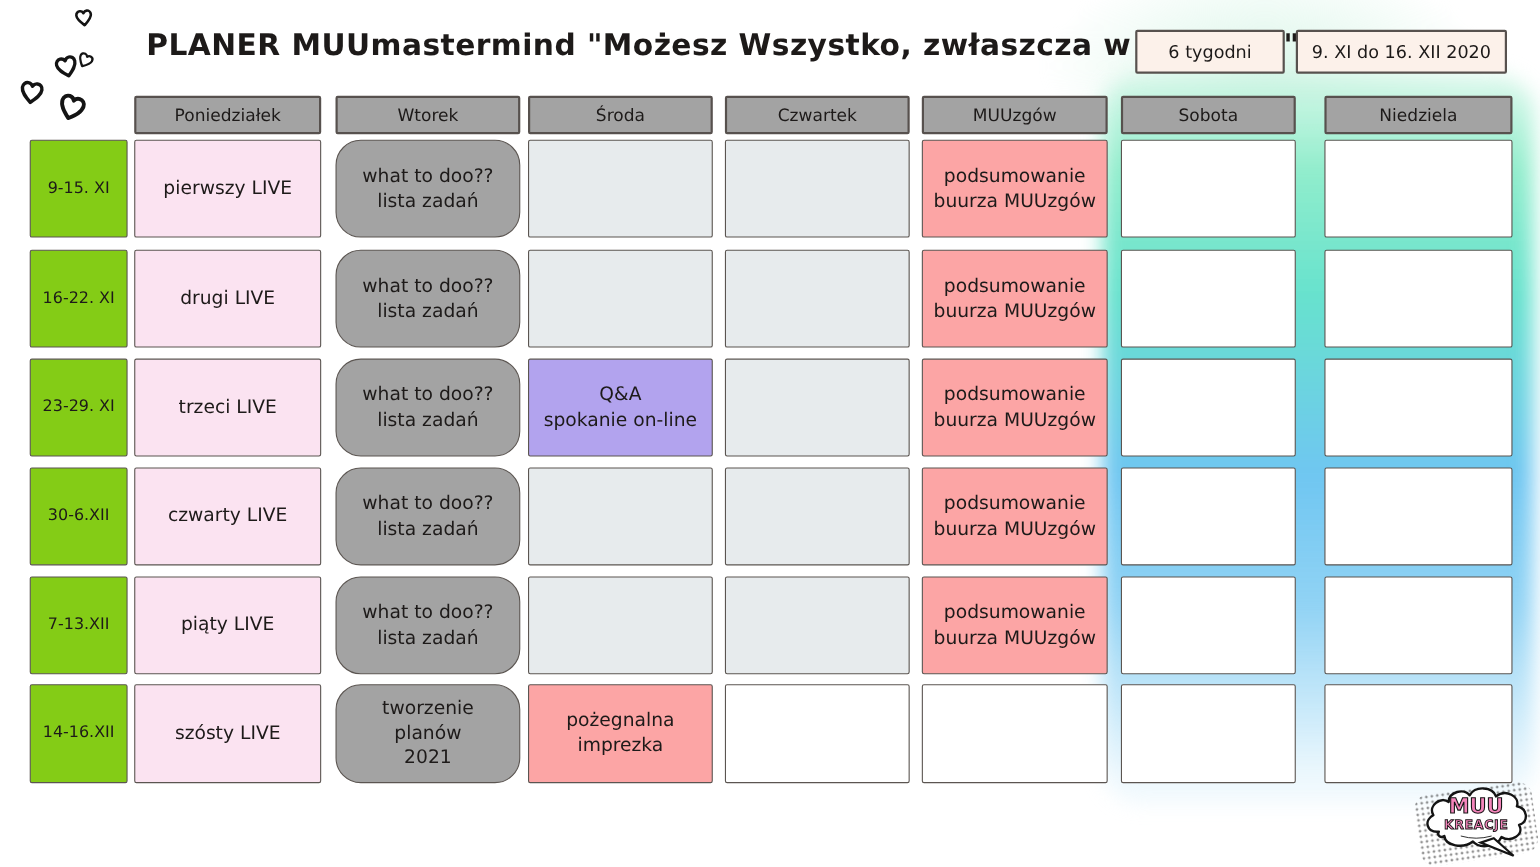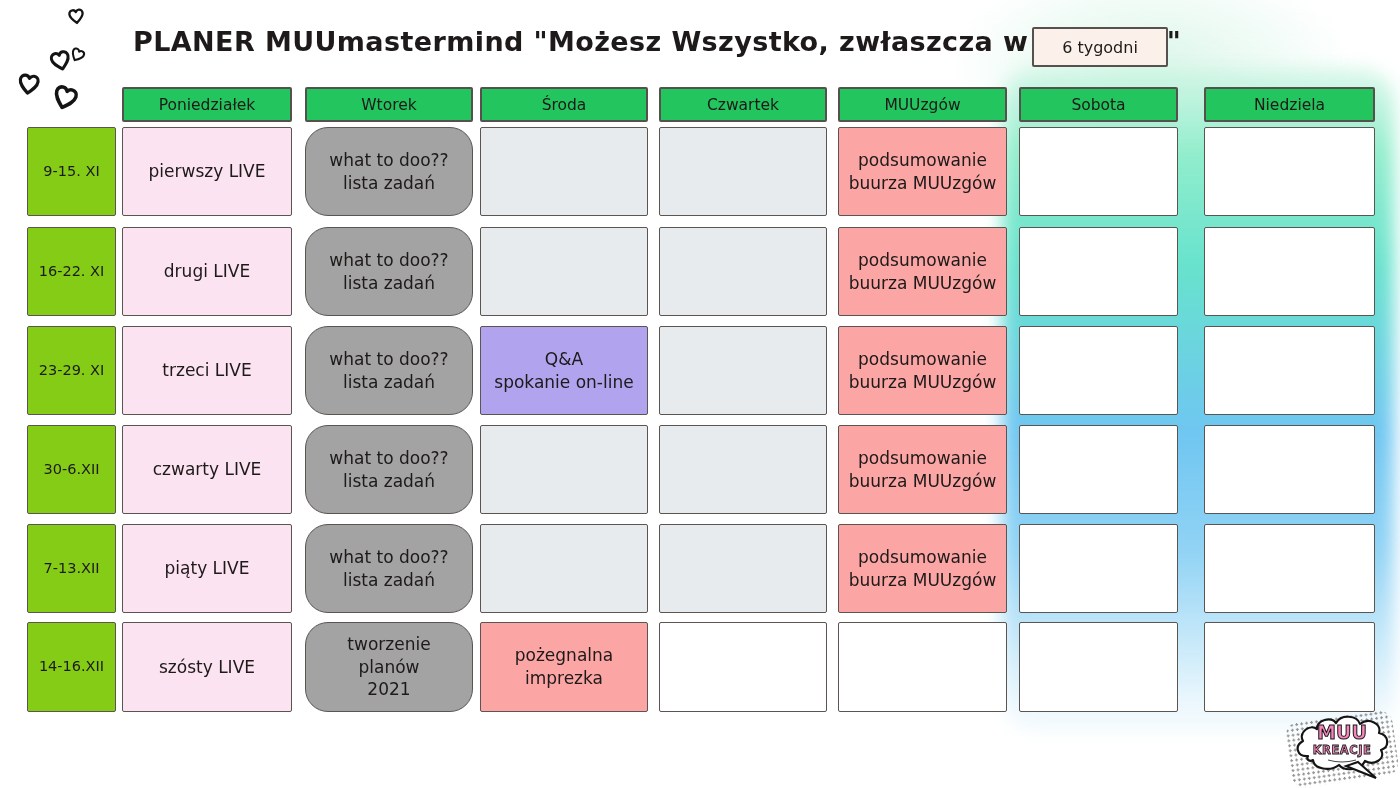--- a/index.html
+++ b/index.html
@@ -22,21 +22,21 @@
       rgba(205,235,249,0.30) 97%);}
   
   .page-title{position:absolute;left:133px;top:26px;z-index:2;font-size:27px;font-weight:700;
     letter-spacing:0.4px;white-space:nowrap;}
   .badge{position:absolute;top:27px;height:36px;z-index:2;background:#fcf1ea;
     border:2px solid #57514e;border-radius:2px;display:flex;align-items:center;justify-content:center;
     font-size:16px;}
   .badge-weeks{left:1032px;width:132px;}
   .badge-range{left:1178px;width:188px;}
   
-  .hdr{position:absolute;top:87px;height:35px;z-index:2;background:#22c55e;
+  .hdr{position:absolute;top:87px;height:35px;z-index:2;background:#a3a3a3;
     border:2px solid #57514e;border-radius:2px;box-sizing:border-box;
     display:flex;align-items:center;justify-content:center;font-size:15.5px;}
   
   .cell{position:absolute;z-index:2;border:1.8px solid #5b5551;border-radius:2px;box-sizing:border-box;
     display:flex;align-items:center;justify-content:center;text-align:center;
     white-space:pre-line;font-size:17px;line-height:1.35;background:#ffffff;}
   .lab{left:27px;width:89px;background:#84cc16;font-size:14.5px;}
   .c0{left:122px;width:170px;} .c1{left:305px;width:168px;} .c2{left:480px;width:168px;}
   .c3{left:659px;width:168px;} .c4{left:838px;width:169px;} .c5{left:1019px;width:159px;}
   .c6{left:1204px;width:171px;}
@@ -78,20 +78,21 @@
         <use href="#h"></use>
       </g>
     <g transform="translate(44,76) rotate(18) scale(1.18)">
         <use href="#h"></use>
       </g>
   </svg>
 
   <div class="page-title">PLANER MUUmastermind "Możesz Wszystko, zwłaszcza w biznesie"</div>
 
   <div class="badge badge-weeks">6 tygodni</div>
+  <div class="badge badge-range">9. XI do 16. XII 2020</div>
 
   <div class="hdr c0">Poniedziałek</div>
   <div class="hdr c1">Wtorek</div>
   <div class="hdr c2">Środa</div>
   <div class="hdr c3">Czwartek</div>
   <div class="hdr c4">MUUzgów</div>
   <div class="hdr c5">Sobota</div>
   <div class="hdr c6">Niedziela</div>
 
   <div class="cell lab r0">9-15. XI</div>

